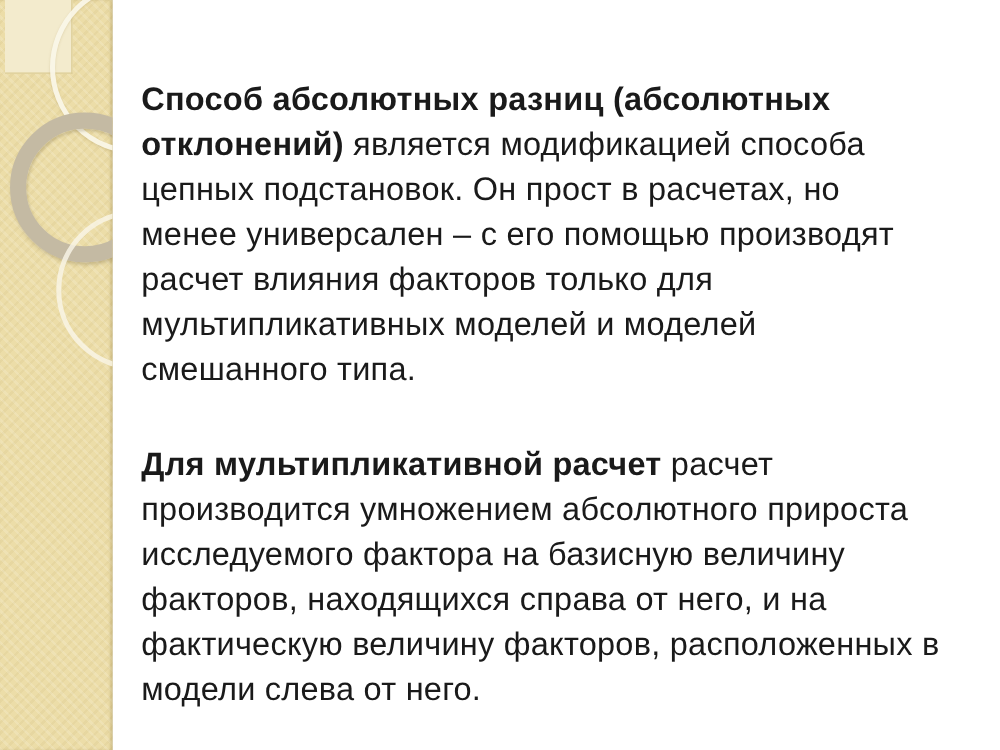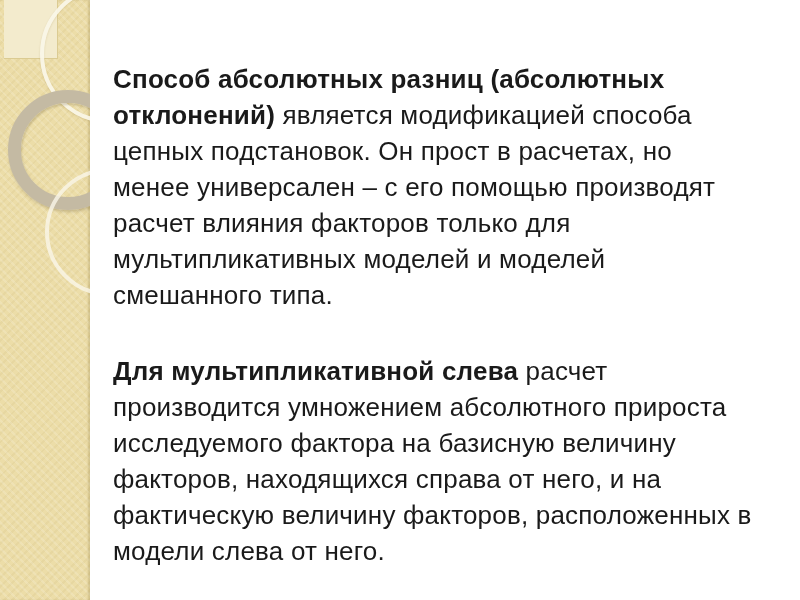--- a/index.html
+++ b/index.html
@@ -86,16 +86,16 @@
 
   <div class="sidebar">
     <div class="light-square"></div>
     <div class="ring ring-white-top"></div>
     <div class="ring ring-taupe"></div>
     <div class="ring ring-white-bottom"></div>
   </div>
 
   <div class="content">
     <p><b>Способ абсолютных разниц (абсолютных отклонений)</b><span> является модификацией способа цепных подстановок. Он прост в расчетах, но менее универсален – с его помощью производят расчет влияния факторов только для мультипликативных моделей и моделей смешанного типа.</span></p>
-    <p><b>Для мультипликативной слева</b><span> расчет производится умножением абсолютного прироста исследуемого фактора на базисную величину факторов, находящихся справа от него, и на фактическую величину факторов, расположенных в модели слева от него.</span></p>
+    <p><b>Для мультипликативной расчет</b><span> расчет производится умножением абсолютного прироста исследуемого фактора на базисную величину факторов, находящихся справа от него, и на фактическую величину факторов, расположенных в модели слева от него.</span></p>
   </div>
 
 </div>
 
 </body></html>

